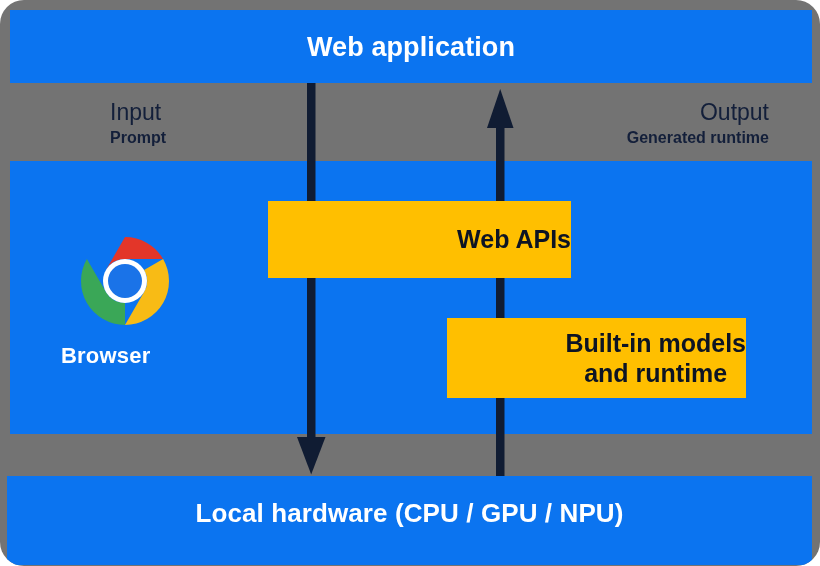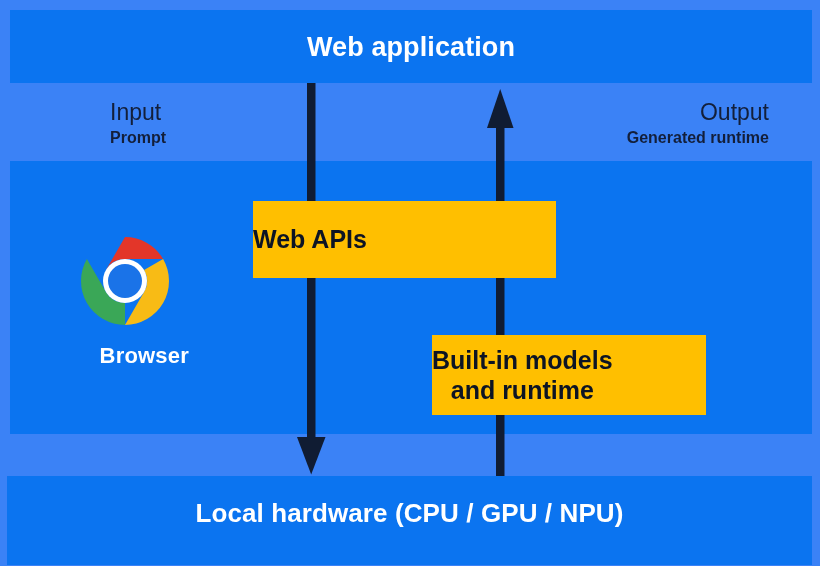--- a/index.html
+++ b/index.html
@@ -8,22 +8,23 @@
     background: #ffffff;
   }
   body {
     font-family: "Liberation Sans", sans-serif;
     -webkit-font-smoothing: antialiased;
   }
   #diagram {
     position: relative;
     width: 820px;
     height: 566px;
-    background: #3b82f6;
+    background: #737373;
     overflow: hidden;
+    border-radius: 24px;
   }
 
   
   .band {
     position: absolute;
     background: #0b74f0;
   }
   #band-top {
     left: 10px;
     top: 10px;
@@ -71,42 +72,43 @@
     z-index: 2;
     pointer-events: none;
   }
 
   
   .api-box {
     position: absolute;
     background: #ffbf00;
     display: flex;
     align-items: center;
-    justify-content: flex-start;
+    justify-content: flex-end;
     z-index: 3;
+    margin-left: 15px;
   }
   .api-box-label {
     color: #0d1424;
     font-weight: bold;
     text-align: center;
     line-height: 1.22;
   }
   #web-apis-box {
     left: 253px;
     top: 201px;
     width: 303px;
     height: 77px;
   }
   #web-apis-box .api-box-label {
     font-size: 25px;
   }
   #builtin-models-box {
     left: 432px;
-    top: 335px;
-    width: 274px;
+    top: 318px;
+    width: 299px;
     height: 80px;
   }
   #builtin-models-box .api-box-label {
     font-size: 25px;
     white-space: pre-line;
   }
 
   
   .io-label {
     position: absolute;
@@ -135,21 +137,21 @@
     text-align: right;
   }
 
   
   #browser-block {
     position: absolute;
     left: 61px;
     top: 237px;
     width: 128px;
     z-index: 4;
-    text-align: right;
+    text-align: left;
   }
   #chrome-logo {
     display: block;
     margin: 0 auto;
   }
   #browser-label {
     margin-top: 18px;
     color: #ffffff;
     font-size: 22px;
     font-weight: bold;

